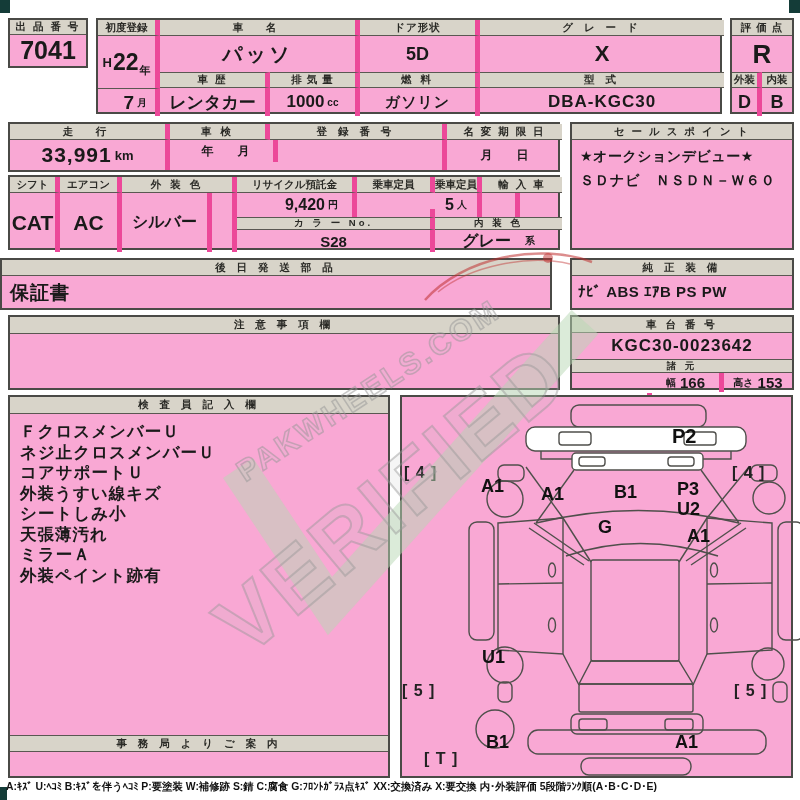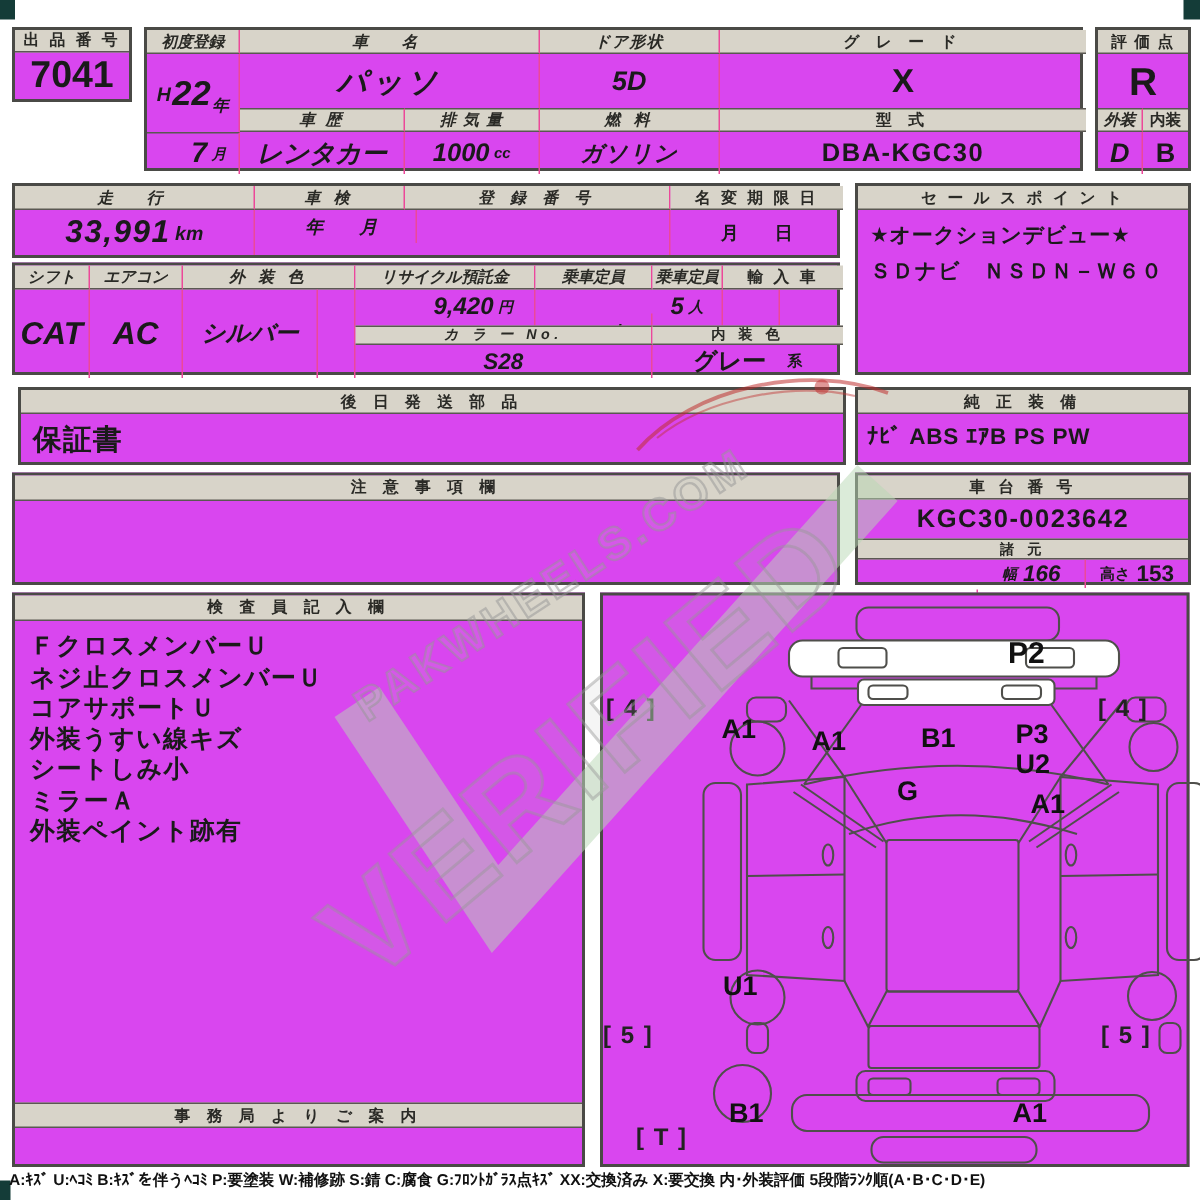--- a/index.html
+++ b/index.html
@@ -4,30 +4,30 @@
 <style>
   html,body{margin:0;padding:0;}
   body{
     width:800px;height:800px;position:relative;overflow:hidden;
     background:#ffffff;
     font-family:"Liberation Sans","DejaVu Sans",sans-serif;
     color:#1a1a1a;
     -webkit-font-smoothing:antialiased;
   }
   *{box-sizing:border-box;}
-  .box{position:absolute;border:2px solid #4a4a46;background:#d946ef;}
+  .box{position:absolute;border:2px solid #4a4a46;background:#f9a8d4;}
   .hdr{
     position:absolute;left:0;right:0;
     background:#d8d4c9;border-bottom:1px solid #5a5852;
     display:flex;align-items:center;justify-content:center;
     font-size:10.5px;font-weight:bold;letter-spacing:2px;color:#2a2a26;
     white-space:nowrap;overflow:hidden;
   }
   .cell{position:absolute;display:flex;align-items:center;justify-content:center;white-space:nowrap;}
-  .br{border-right:1px solid #ec4899;font-style:italic;}
+  .br{border-right:5px solid #ec4899;}
   .bt{border-top:1px solid #5a5852;}
   .big{font-weight:bold;}
   .unit{font-size:10px;font-weight:bold;margin-left:3px;}
   .small-lbl{font-size:10px;font-weight:bold;margin-right:4px;}
   
   .notes{position:absolute;left:10px;top:24px;line-height:20.5px;font-size:16.5px;font-weight:bold;letter-spacing:1px;}
   
   .mk{position:absolute;font-size:18px;font-weight:bold;color:#111;line-height:18px;}
   .mkb{position:absolute;font-size:16px;font-weight:bold;color:#222;line-height:16px;letter-spacing:1px;}
   
@@ -158,21 +158,21 @@
 
   <div class="hdr br" style="left:227px;top:40px;width:198px;height:13px;right:auto;border-top:1px solid #5a5852;font-size:9.5px;letter-spacing:3px;">カ ラ ー No.</div>
   <div class="cell br" style="left:227px;top:53px;width:198px;height:22px;font-size:15px;font-weight:bold;">S28</div>
   <div class="hdr" style="left:425px;top:40px;width:127px;height:13px;right:auto;border-top:1px solid #5a5852;font-size:9.5px;letter-spacing:3px;">内 装 色</div>
   <div class="cell" style="left:425px;top:53px;width:127px;height:22px;">
     <span style="font-size:16px;font-weight:bold;">グレー</span>
     <span class="unit" style="margin-left:14px;">系</span>
   </div>
 </div>
 
-<div class="box" style="left:12px;top:258px;width:552px;height:52px;">
+<div class="box" style="left:0;top:258px;width:552px;height:52px;">
   <div class="hdr" style="top:0;height:16px;letter-spacing:4px;">後 日 発 送 部 品</div>
   <div style="position:absolute;left:8px;top:20px;font-size:19px;font-weight:bold;letter-spacing:1px;">保証書</div>
 </div>
 
 <div class="box" style="left:570px;top:258px;width:224px;height:52px;">
   <div class="hdr" style="top:0;height:16px;letter-spacing:4px;">純 正 装 備</div>
   <div style="position:absolute;left:6px;top:23px;font-size:15px;font-weight:bold;letter-spacing:0.5px;">ﾅﾋﾞ ABS ｴｱB PS PW</div>
 </div>
 
 <div class="box" style="left:8px;top:315px;width:552px;height:75px;">
@@ -199,20 +199,21 @@
 </div>
 
 <div class="box" style="left:8px;top:395px;width:382px;height:383px;">
   <div class="hdr" style="top:0;height:17px;letter-spacing:4px;">検 査 員 記 入 欄</div>
   <div class="notes">
     <div>ＦクロスメンバーＵ</div>
     <div>ネジ止クロスメンバーＵ</div>
     <div>コアサポートＵ</div>
     <div>外装うすい線キズ</div>
     <div>シートしみ小</div>
+    <div>天張薄汚れ</div>
     <div>ミラーＡ</div>
     <div>外装ペイント跡有</div>
   </div>
   <div class="hdr" style="top:338px;height:17px;border-top:1px solid #5a5852;letter-spacing:4px;">事 務 局 よ り ご 案 内</div>
 </div>
 
 <div class="box" style="left:400px;top:395px;width:393px;height:383px;padding-left:44px;">
   <svg width="389" height="379" viewBox="0 0 389 379">
     <g fill="none" stroke="#4f4f4b" stroke-width="1.4">
 

